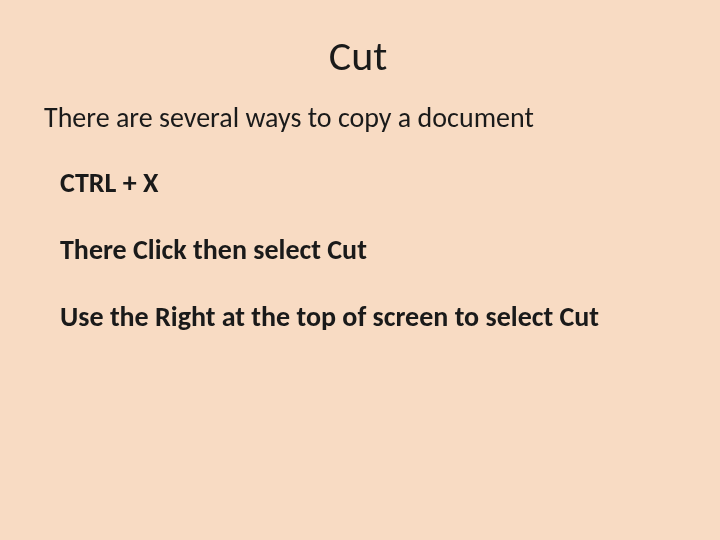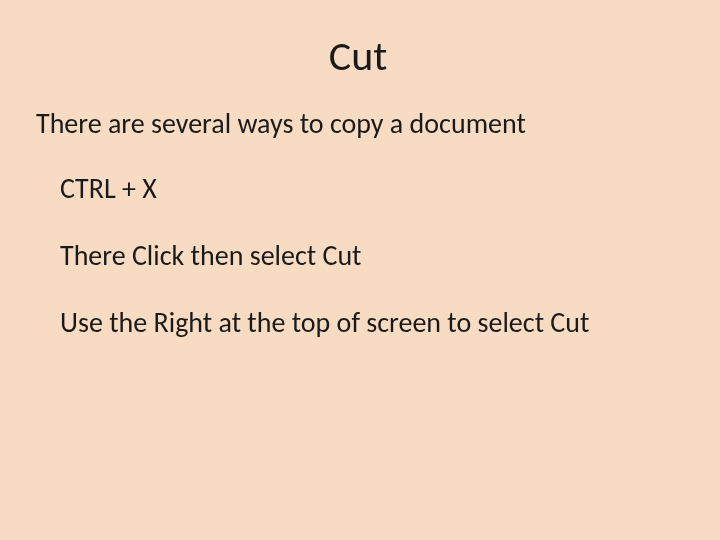--- a/index.html
+++ b/index.html
@@ -12,34 +12,34 @@
   body {
     background: #f8dbc3;
     font-family: Calibri, "Segoe UI", Arial, sans-serif;
     color: #1a1a1a;
     box-sizing: border-box;
     padding: 30px 40px 30px 36px;
   }
   .title {
     text-align: center;
     font-size: 42px;
-    margin: 0 0 26px 0;
+    margin: 0 0 20px 0;
     font-weight: 400;
   }
   .subtitle {
     font-size: 28px;
-    margin: 0 0 30px 0;
+    margin: 0 0 30px 8px;
     font-weight: 400;
     line-height: 1.2;
   }
   .item {
     font-size: 28px;
     margin: 0 0 32px 0;
     padding-left: 24px;
-    font-weight: 400;
+    font-weight: 700;
     line-height: 1.25;
   }
 </style>
 </head>
 <body>
 
 <h1 class="title">Cut</h1>
 
 <p class="subtitle">There are several ways to copy a document</p>
 

